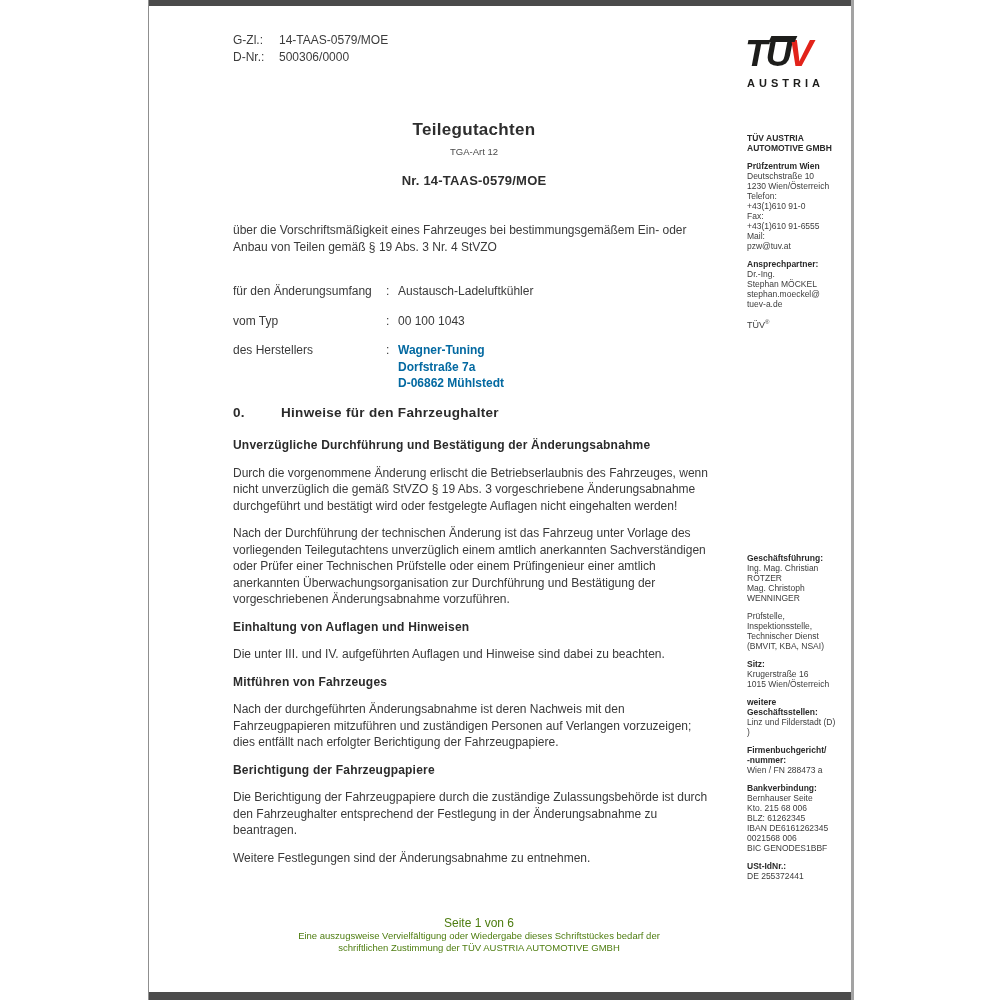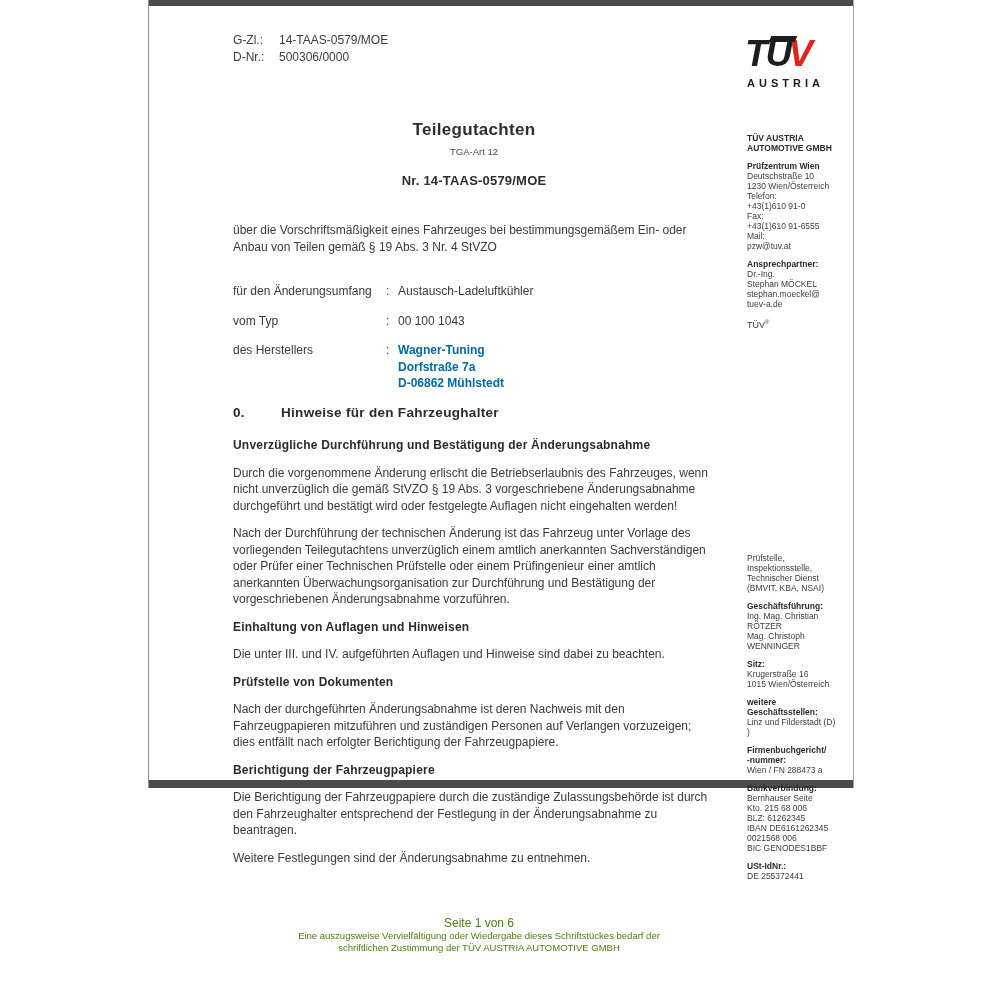--- a/index.html
+++ b/index.html
@@ -2,22 +2,22 @@
 <html><head>
 <meta charset="utf-8">
 <style>
   html,body{margin:0;padding:0;}
   body{
     width:1000px;height:1000px;position:relative;background:#ffffff;
     font-family:"Liberation Sans", sans-serif;color:#3a3a3a;
     -webkit-font-smoothing:antialiased;
   }
   .page{
-    position:absolute;left:148px;top:0;width:706px;height:788px;
-    background:#fff;border-left:1px solid #8f8f8f;border-right:1px solid #a3a3a3;
+    position:absolute;left:148px;top:0;width:706px;height:1000px;
+    background:#fff;border-left:1px solid #8f8f8f;border-right:3px solid #a3a3a3;
     box-sizing:border-box;
   }
   .edge-top{position:absolute;left:0;top:0;width:100%;height:6px;background:#4b4b4b;}
   .edge-bottom{position:absolute;left:0;bottom:0;width:100%;height:8px;background:#4b4b4b;}
 
   
   .refs{position:absolute;left:84px;top:32px;font-size:12px;line-height:17px;color:#3c3c3c;}
   .refrow{display:flex;}
   .reflabel{width:46px;}
   
@@ -126,21 +126,21 @@
     <span class="secnum">0.</span>
     <span>Hinweise für den Fahrzeughalter</span>
   </div>
 
   <div class="blocks" id="blocks">
       <div class="subhead">Unverzügliche Durchführung und Bestätigung der Änderungsabnahme</div>
       <div class="para">Durch die vorgenommene Änderung erlischt die Betriebserlaubnis des Fahrzeuges, wenn nicht unverzüglich die gemäß StVZO § 19 Abs. 3 vorgeschriebene Änderungsabnahme durchgeführt und bestätigt wird oder festgelegte Auflagen nicht eingehalten werden!</div>
       <div class="para">Nach der Durchführung der technischen Änderung ist das Fahrzeug unter Vorlage des vorliegenden Teilegutachtens unverzüglich einem amtlich anerkannten Sachverständigen oder Prüfer einer Technischen Prüfstelle oder einem Prüfingenieur einer amtlich anerkannten Überwachungsorganisation zur Durchführung und Bestätigung der vorgeschriebenen Änderungsabnahme vorzuführen.</div>
       <div class="subhead">Einhaltung von Auflagen und Hinweisen</div>
       <div class="para">Die unter III. und IV. aufgeführten Auflagen und Hinweise sind dabei zu beachten.</div>
-      <div class="subhead">Prüfstelle von Dokumenten</div>
+      <div class="subhead">Mitführen von Fahrzeuges</div>
       <div class="para">Nach der durchgeführten Änderungsabnahme ist deren Nachweis mit den Fahrzeugpapieren mitzuführen und zuständigen Personen auf Verlangen vorzuzeigen; dies entfällt nach erfolgter Berichtigung der Fahrzeugpapiere.</div>
       <div class="subhead">Berichtigung der Fahrzeugpapiere</div>
       <div class="para">Die Berichtigung der Fahrzeugpapiere durch die zuständige Zulassungsbehörde ist durch den Fahrzeughalter entsprechend der Festlegung in der Änderungsabnahme zu beantragen.</div>
       <div class="para">Weitere Festlegungen sind der Änderungsabnahme zu entnehmen.</div>
     </div>
 
   <aside class="side side-top" id="side-top">
       <div class="sblock">
         <div class="sline b">TÜV AUSTRIA</div>
         <div class="sline b">AUTOMOTIVE GMBH</div>
@@ -162,31 +162,31 @@
         <div class="sline">Stephan MÖCKEL</div>
         <div class="sline">stephan.moeckel@</div>
         <div class="sline">tuev-a.de</div>
       </div>
     </aside>
   <div class="side tuvr" style="top:317px;">
     <span>TÜV</span><sup>®</sup>
   </div>
   <aside class="side side-bottom" id="side-bottom">
       <div class="sblock">
-        <div class="sline">Prüfstelle,</div>
-        <div class="sline">Inspektionsstelle,</div>
-        <div class="sline">Technischer Dienst</div>
-        <div class="sline">(BMVIT, KBA, NSAI)</div>
-      </div>
-      <div class="sblock">
         <div class="sline b">Geschäftsführung:</div>
         <div class="sline">Ing. Mag. Christian</div>
         <div class="sline">RÖTZER</div>
         <div class="sline">Mag. Christoph</div>
         <div class="sline">WENNINGER</div>
+      </div>
+      <div class="sblock">
+        <div class="sline">Prüfstelle,</div>
+        <div class="sline">Inspektionsstelle,</div>
+        <div class="sline">Technischer Dienst</div>
+        <div class="sline">(BMVIT, KBA, NSAI)</div>
       </div>
       <div class="sblock">
         <div class="sline b">Sitz:</div>
         <div class="sline">Krugerstraße 16</div>
         <div class="sline">1015 Wien/Österreich</div>
       </div>
       <div class="sblock">
         <div class="sline b">weitere</div>
         <div class="sline b">Geschäftsstellen:</div>
         <div class="sline">Linz und Filderstadt (D)</div>

